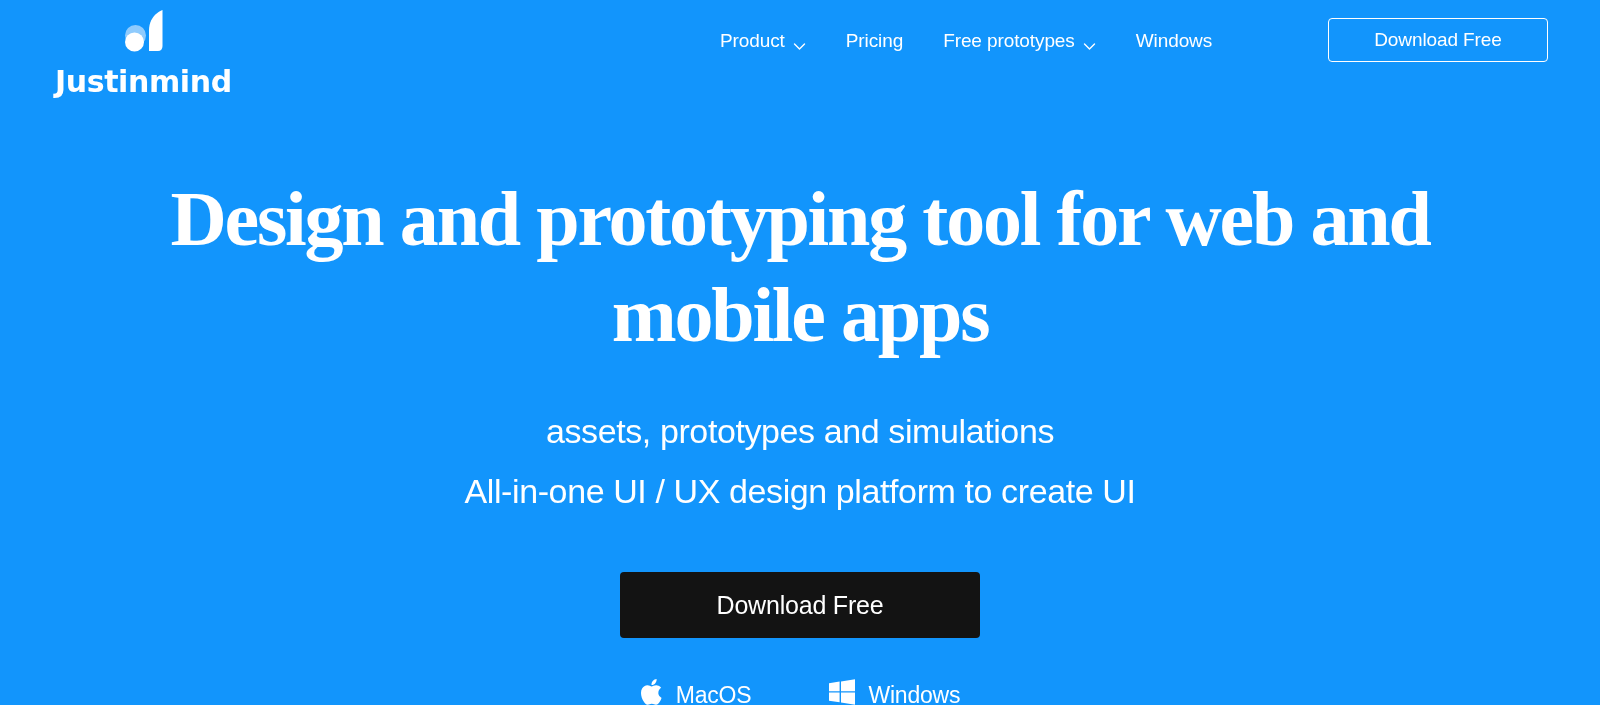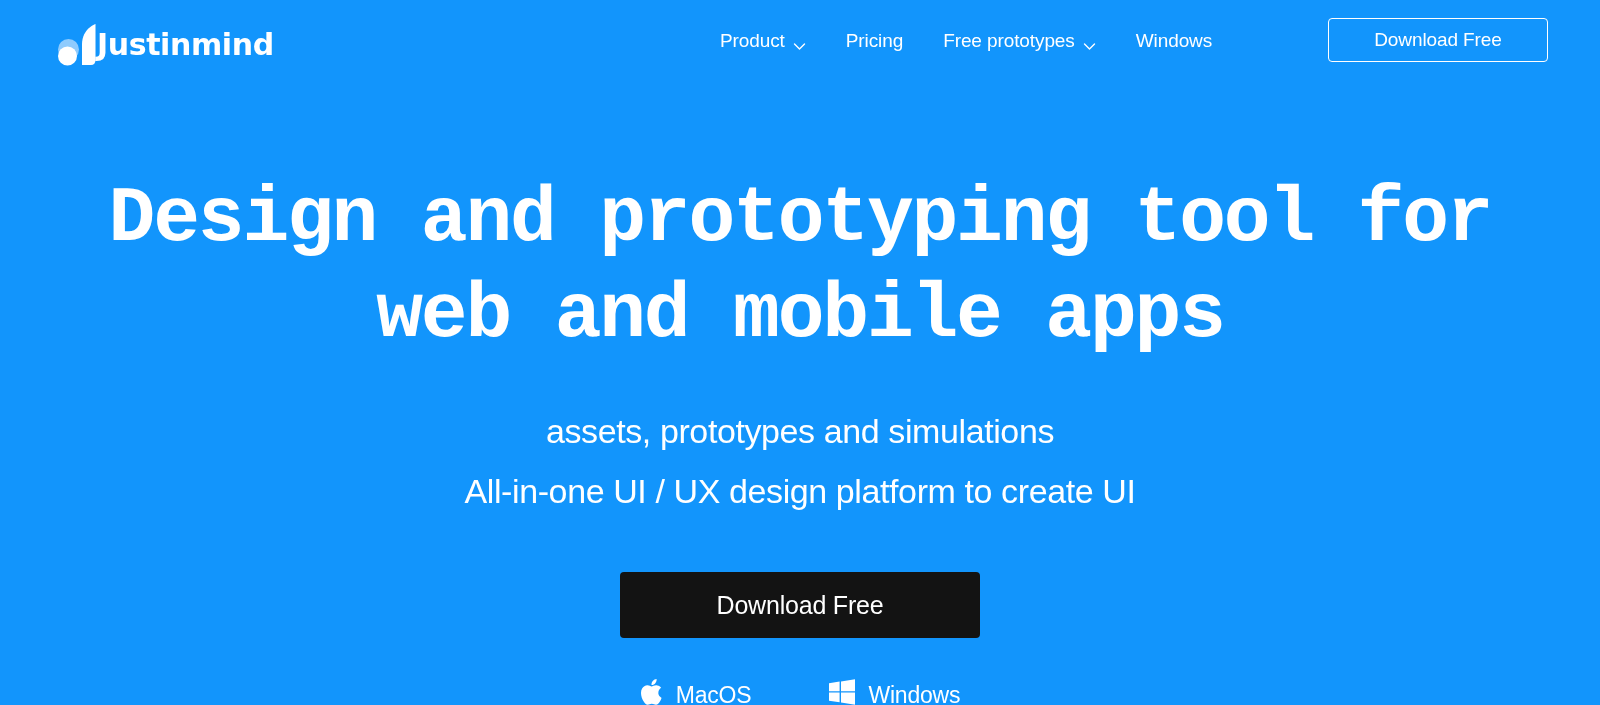--- a/index.html
+++ b/index.html
@@ -20,24 +20,26 @@
   
   .header {
     position:absolute;
     top:0; left:0;
     width:1600px; height:82px;
     display:flex;
     align-items:center;
   }
   .brand {
     position:absolute;
-    left:55px; top:20px;
-    display:flex;
-    align-items:center;
+    left:55px; top:6px;
+    display:flex;
+    align-items:center;
+    gap:11px;
     text-decoration:none;
+    flex-direction:column;
   }
   .logo-mark {
     width:42px; height:50px;
     position:relative;
     display:block;
   }
   .brand-name {
     color:#ffffff;
     font-size:30px;
     font-weight:bold;
@@ -98,21 +100,21 @@
     width:1600px;
     text-align:center;
   }
   .hero-title {
     margin-top:89px;
     color:#ffffff;
     font-size:78px;
     line-height:96px;
     font-weight:bold;
     letter-spacing:-2.2px;
-    font-family:Liberation Mono, monospace;
+    font-family:Liberation Serif, serif;
     padding:0 70px;
   }
   .hero-sub {
     margin-top:38px;
     color:#ffffff;
     font-size:34px;
     line-height:60px;
     font-weight:300;
     letter-spacing:-0.4px;
     font-family:"Liberation Sans", sans-serif;

